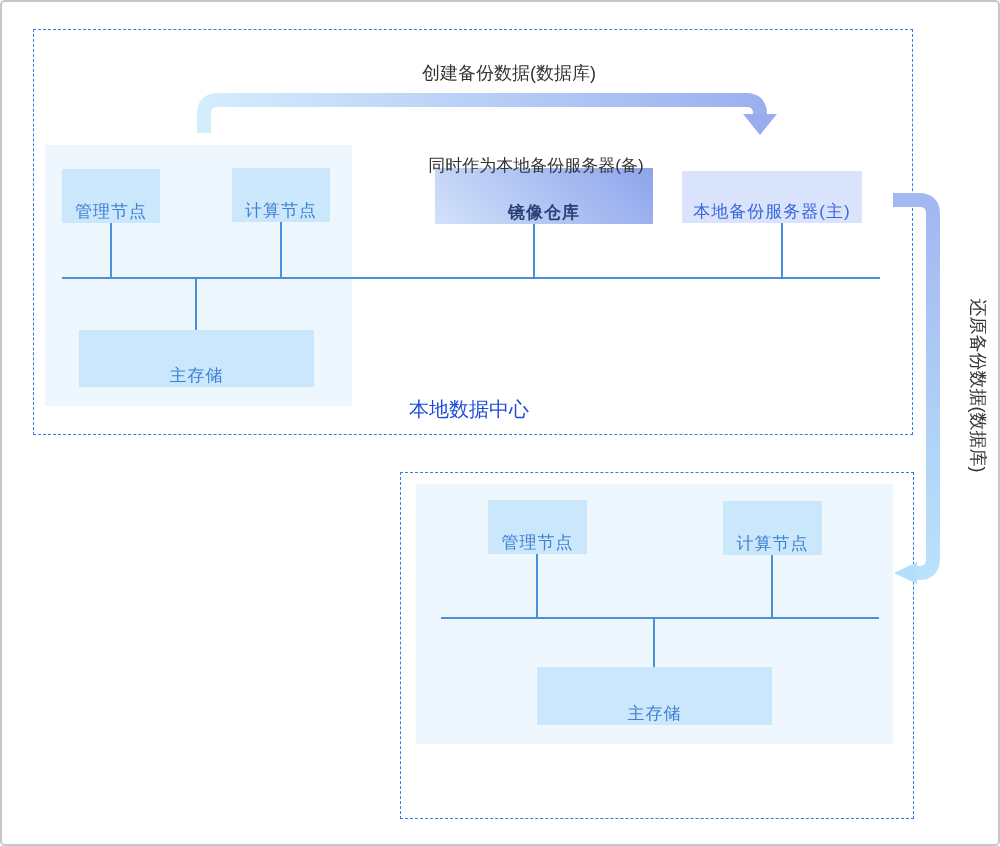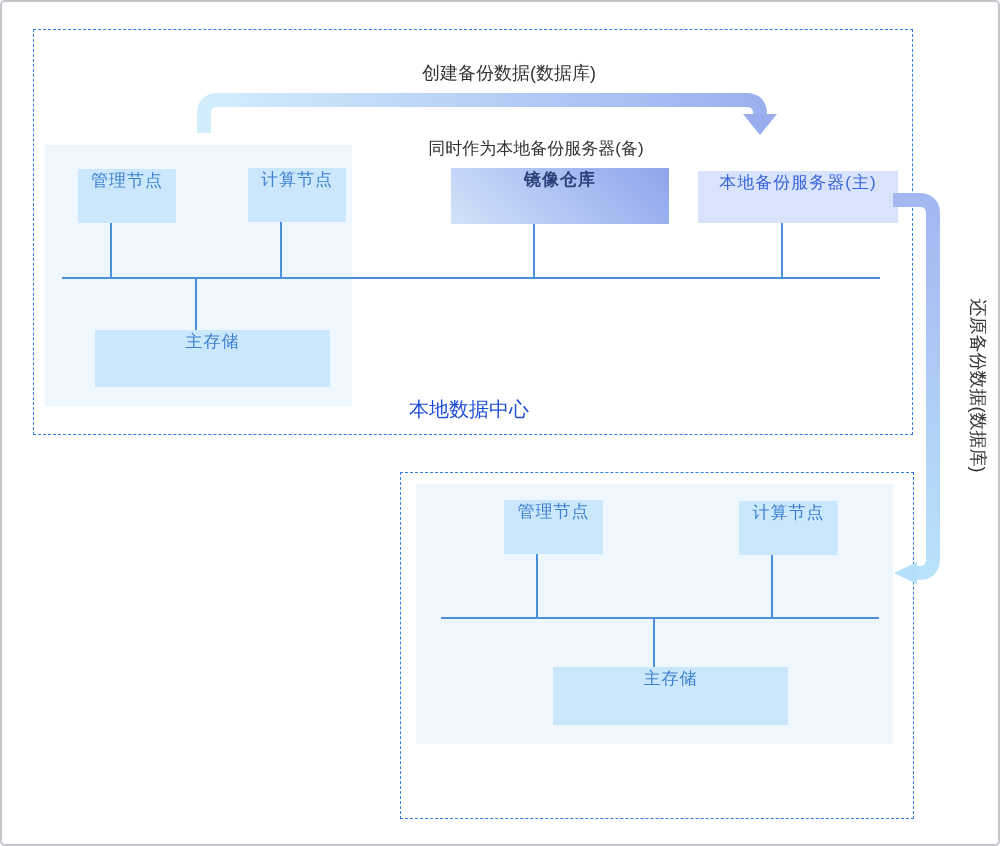--- a/index.html
+++ b/index.html
@@ -16,51 +16,50 @@
   }
   .dc1-box { left:33px; top:29px; width:880px; height:406px; }
   .dc2-box { left:400px; top:472px; width:514px; height:347px; }
 
   .panel { position:absolute; background:#eef6fe; }
   .dc1-panel { left:45px; top:145px; width:307px; height:261px; }
   .dc2-panel { left:416px; top:484px; width:477px; height:260px; }
 
   .node {
     position:absolute; background:#cbe7fb; color:#3e80d2; font-size:17px;
-    display:flex; align-items:flex-start; justify-content:center; text-align:center;
+    display:flex; align-items:flex-end; justify-content:center; text-align:center;
     letter-spacing:1px;
-    margin-left:16px;
   }
   .n-mgmt1    { left:62px;  top:169px; width:98px;  height:54px; }
   .n-compute1 { left:232px; top:168px; width:98px;  height:54px; }
   .n-storage1 { left:79px;  top:330px; width:235px; height:57px; }
   .n-mirror   { left:435px; top:168px; width:218px; height:56px;
                 background:linear-gradient(45deg,#d2e2fa,#8da4ec);
                 color:#2c4179; font-weight:bold; }
-  .n-backup   { left:682px; top:171px; width:200px; height:52px;
+  .n-backup   { left:682px; top:171px; width:180px; height:52px;
                 background:#d9e3fb; color:#3a66dd; }
   .n-mgmt2    { left:488px; top:500px; width:99px;  height:54px; }
   .n-compute2 { left:723px; top:501px; width:99px;  height:54px; }
   .n-storage2 { left:537px; top:667px; width:235px; height:58px; }
 
   .line { position:absolute; background:#4a90db; }
   .bus1       { left:62px;  top:277px; width:818px; height:2px; }
   .v-mgmt1    { left:110px; top:223px; width:2px; height:54px; }
   .v-compute1 { left:280px; top:222px; width:2px; height:55px; }
   .v-mirror   { left:533px; top:224px; width:2px; height:53px; }
   .v-backup   { left:781px; top:223px; width:2px; height:54px; }
   .v-storage1 { left:195px; top:279px; width:2px; height:51px; }
   .bus2       { left:441px; top:617px; width:438px; height:2px; }
   .v-mgmt2    { left:536px; top:554px; width:2px; height:63px; }
   .v-compute2 { left:771px; top:555px; width:2px; height:62px; }
   .v-storage2 { left:653px; top:619px; width:2px; height:48px; }
 
   .caption { position:absolute; color:#333333; text-align:center; white-space:nowrap; }
   .cap-create  { left:359px; top:61px;  width:300px; font-size:18px; }
-  .cap-note    { left:386px; top:137px; width:300px; font-size:17px; }
+  .cap-note    { left:386px; top:154px; width:300px; font-size:17px; }
   .cap-restore {
     left:877px; top:373px; width:200px; height:25px; font-size:18px;
     transform:rotate(90deg); transform-origin:center center;
   }
   .dc-label { position:absolute; color:#1d4ed8; font-size:20px; text-align:center; white-space:nowrap; }
   .dc1-label { left:369px; top:396px; width:200px; }
   .dc2-label { left:568px; top:779px; width:200px; }
 
   .arrow-layer { position:absolute; left:0; top:0; width:1000px; height:846px; pointer-events:none; }
 </style>

